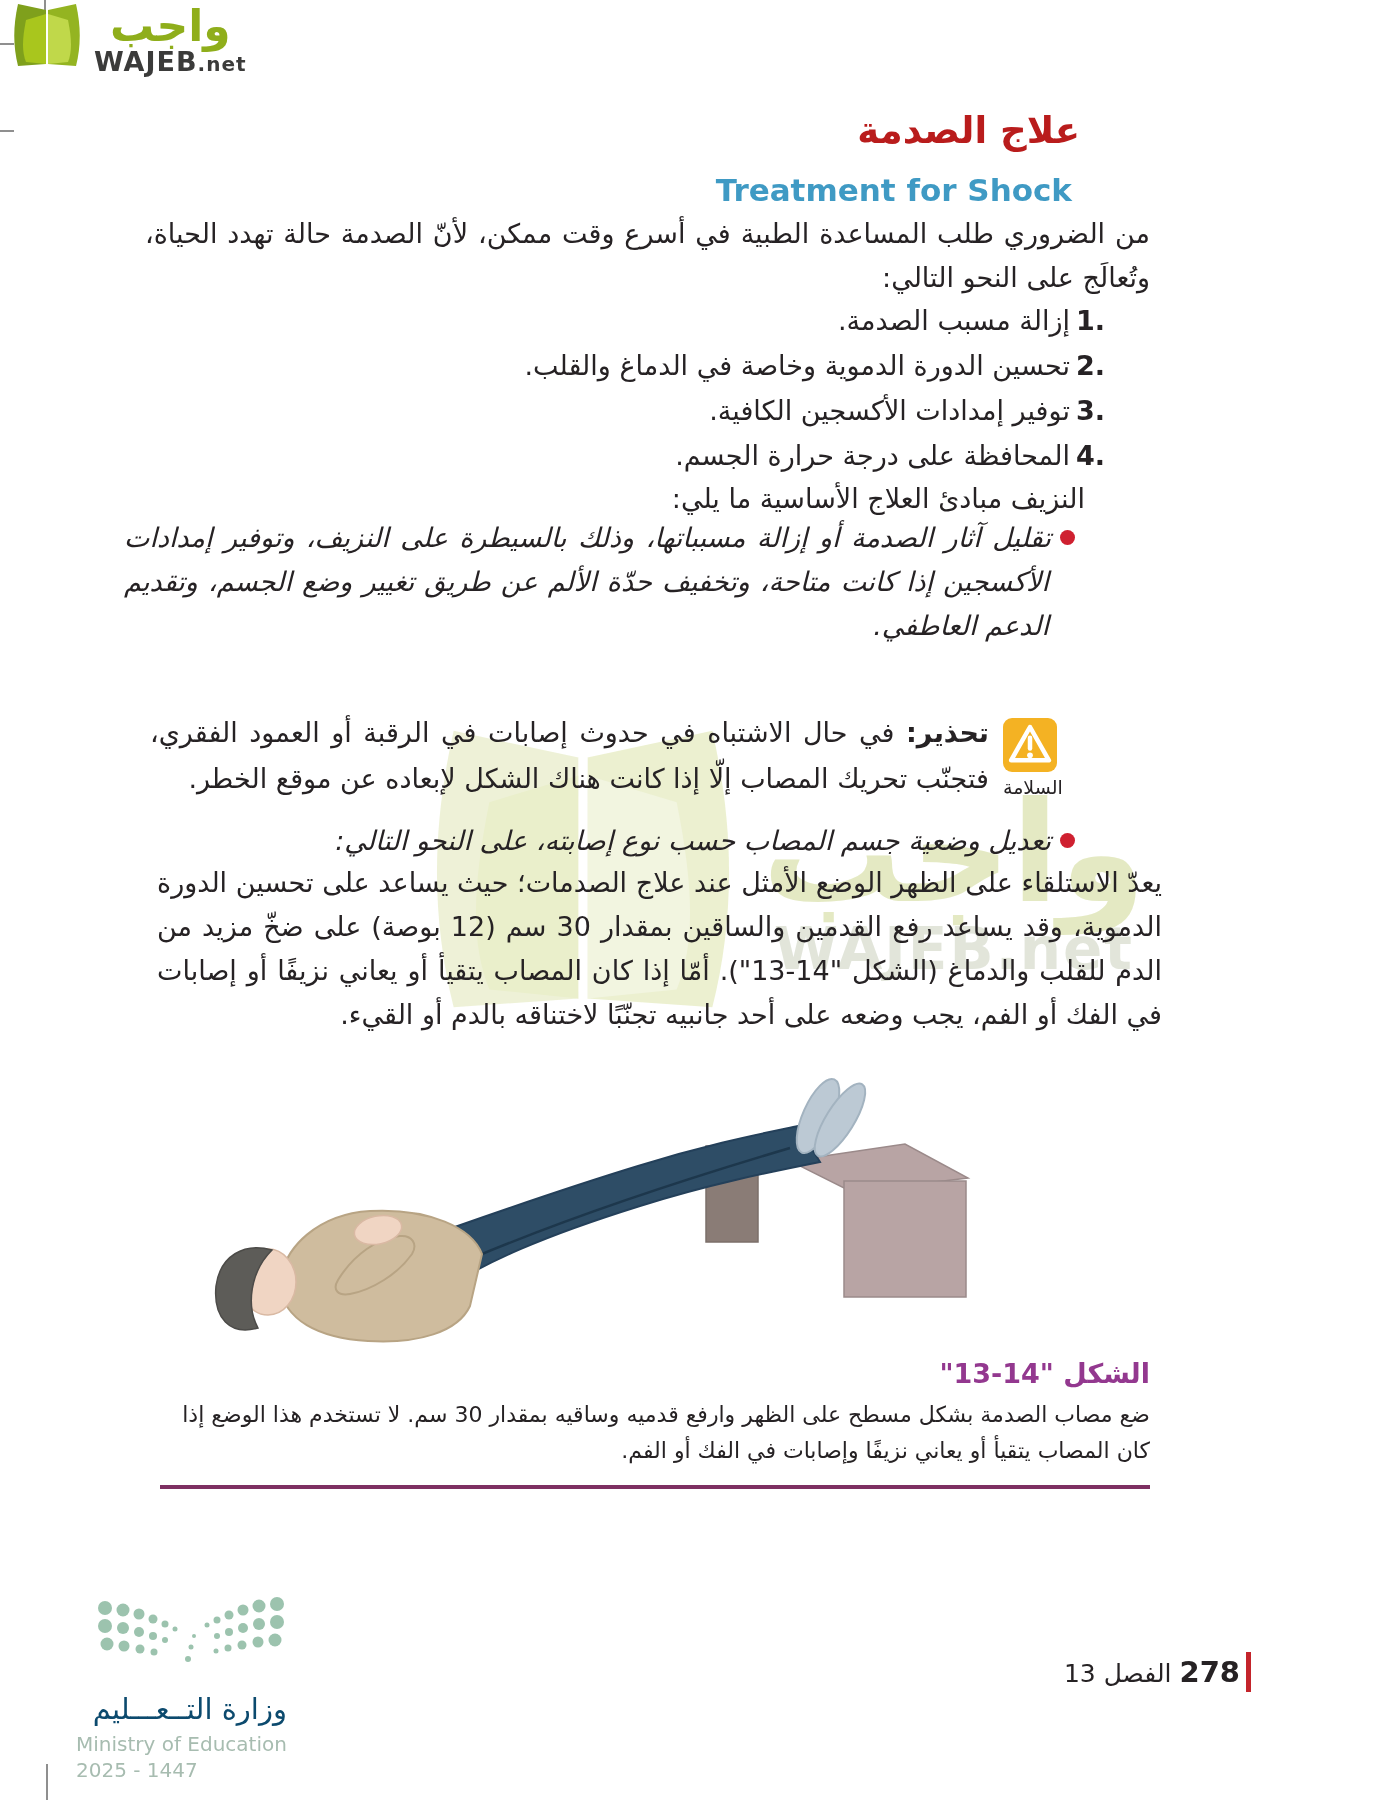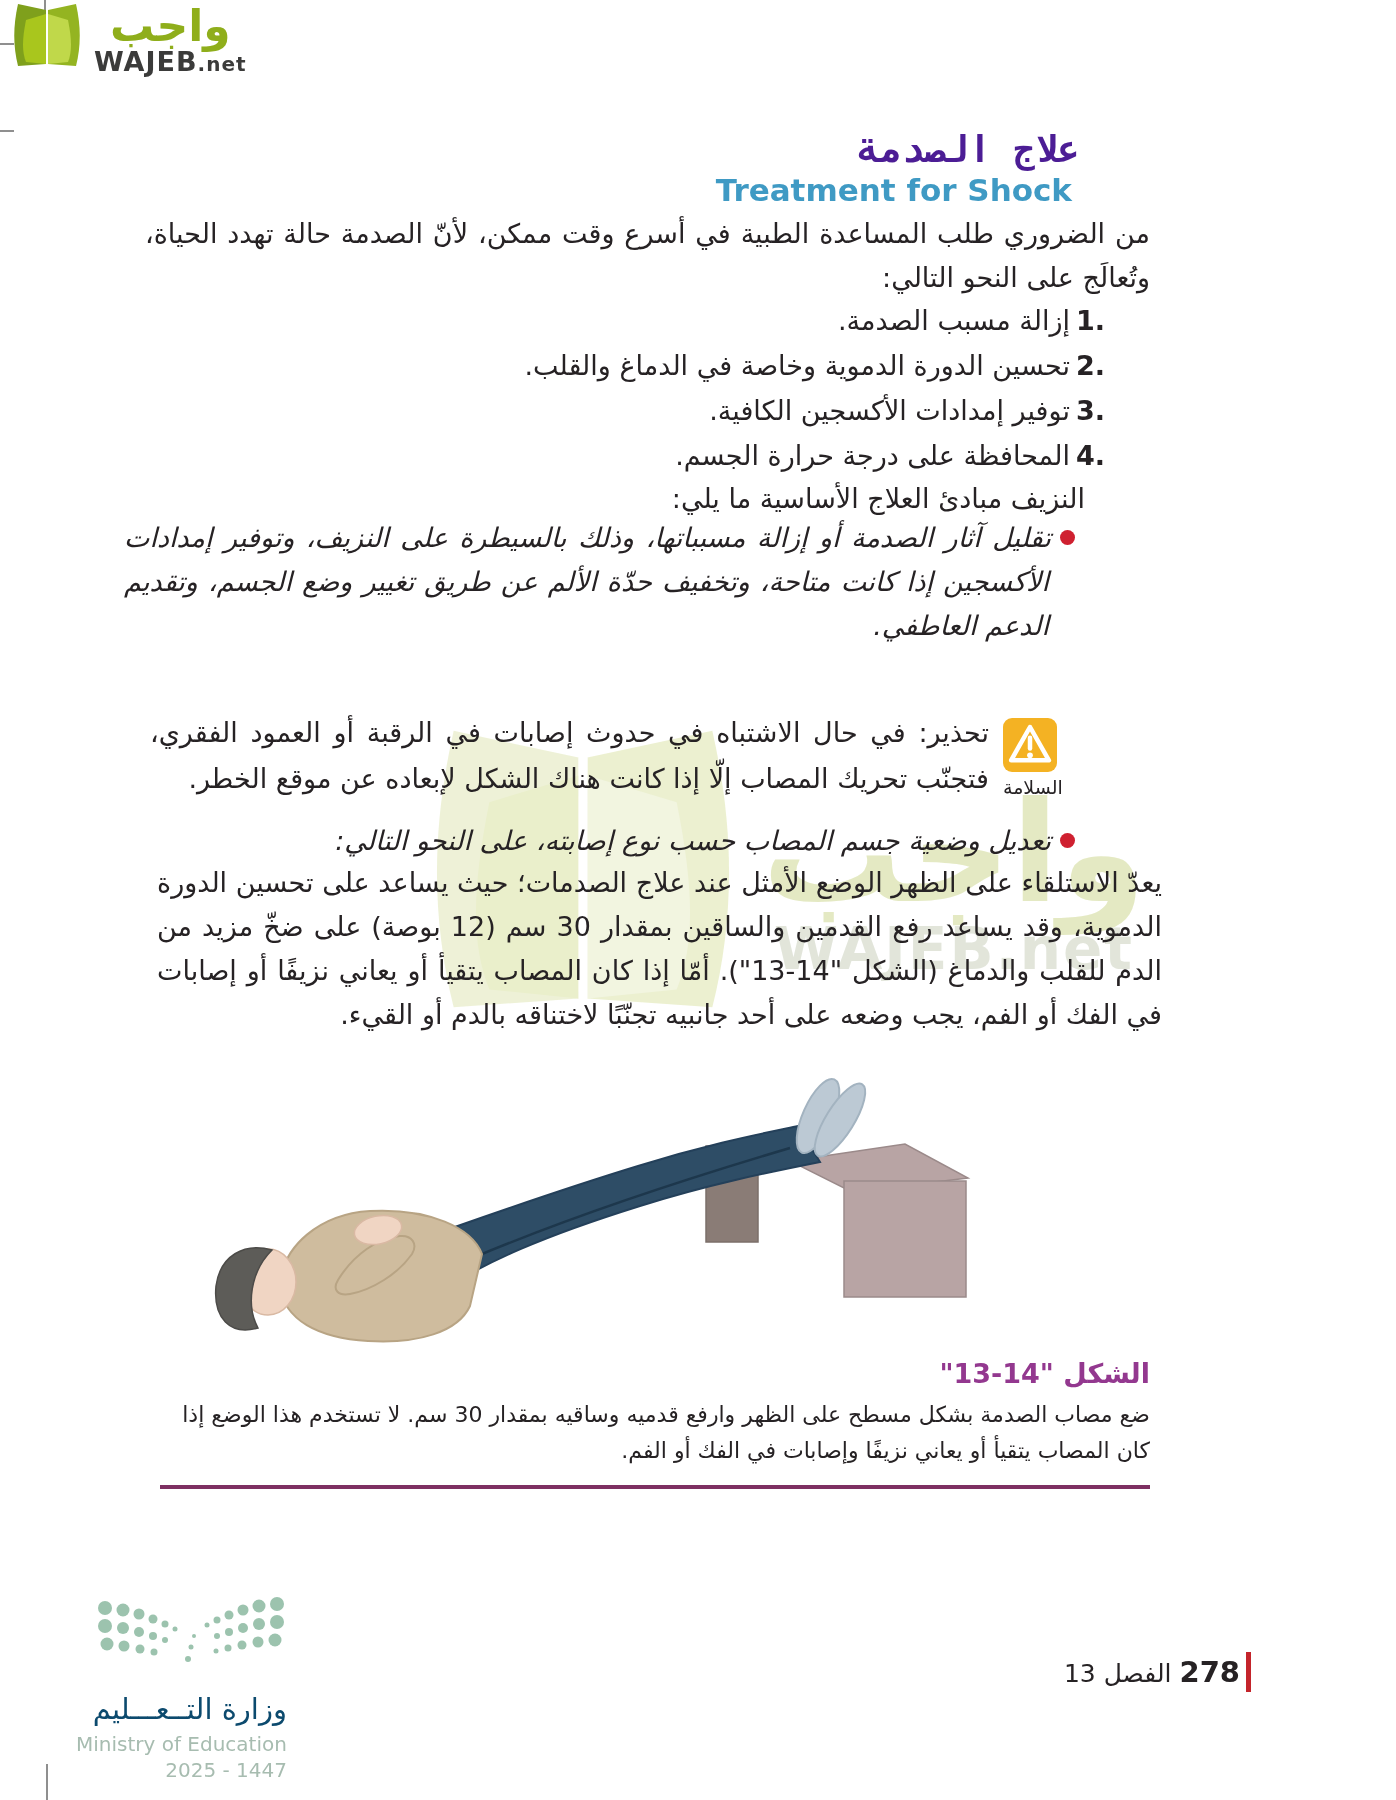--- a/index.html
+++ b/index.html
@@ -16,51 +16,51 @@
   .brand-latin{font-size:27px;font-weight:bold;color:#3b3b3a;line-height:28px;letter-spacing:1px;}
   .brand-latin .suffix{font-size:20px;}
   
   .mark{background:#8f8f8f;z-index:1;}
   
   .watermark{left:418px;top:718px;display:flex;flex-direction:row;gap:14px;z-index:0;opacity:.6;}
   .wm-text{display:flex;flex-direction:column;align-items:center;margin-top:70px;direction:ltr;}
   .wm-ar{font-size:140px;font-weight:bold;color:#d3dc9c;line-height:130px;}
   .wm-latin{font-size:58px;font-weight:bold;color:#cfd5c3;line-height:62px;letter-spacing:2px;}
   
-  .title-ar{top:129px;right:316px;font-size:37px;font-weight:bold;color:#4c1d95;line-height:46px;z-index:2;font-family:Liberation Mono, monospace;}
+  .title-ar{top:108px;right:316px;font-size:37px;font-weight:bold;color:#b91c1c;line-height:46px;z-index:2;}
   .title-en{top:170px;right:324px;font-size:31px;font-weight:bold;color:#3f9ac4;line-height:40px;direction:ltr;z-index:2;}
   
   .bodytext{font-size:27px;line-height:44px;text-align:justify;z-index:2;}
   .p1{top:212px;right:246px;width:1005px;}
   .steps{top:298px;right:291px;width:870px;line-height:45px;text-align:right;}
   .step-num{font-weight:bold;display:inline-block;direction:ltr;margin-left:6px;}
   .lead{top:477px;right:311px;width:850px;text-align:right;}
   .bullet-block{right:321px;width:925px;padding-right:26px;text-indent:-26px;font-style:italic;}
   .b1{top:516px;}
   .b2{top:819px;}
   .dot{display:inline-block;width:15px;height:15px;border-radius:50%;background:#cf2030;margin-left:9px;vertical-align:2px;}
   
   .warning{top:710px;right:331px;width:915px;display:flex;flex-direction:row;gap:14px;z-index:2;}
   .w-iconcol{width:62px;flex:0 0 62px;display:flex;flex-direction:column;align-items:flex-end;padding-top:8px;}
   .w-label{font-size:19px;color:#262224;margin-top:4px;}
   .w-text{flex:1;font-size:27px;line-height:46px;text-align:justify;}
-  .w-bold{font-weight:normal;}
+  .w-bold{font-weight:bold;}
   
   .p2{top:861px;right:234px;width:1005px;}
   
   .figure{left:168px;top:1054px;width:902px;height:308px;z-index:2;}
   .figblock{top:1356px;right:246px;width:990px;text-align:right;z-index:2;}
   .fig-label{font-size:27px;font-weight:bold;color:#93388f;line-height:36px;}
   .fig-caption{font-size:22px;line-height:36px;margin-top:5px;color:#262224;}
   .fig-rule{height:4px;background:#7e3062;margin-top:16px;width:100%;}
   
   .ministry{left:76px;top:1596px;z-index:2;}
   .min-ar{font-size:29px;color:#0c4a6e;margin-top:12px;letter-spacing:1px;}
   .min-en{font-size:20px;color:#a7bcb0;margin-top:6px;direction:ltr;text-align:center;}
-  .min-years{font-size:20px;color:#a7bcb0;margin-top:2px;direction:ltr;text-align:right;}
+  .min-years{font-size:20px;color:#a7bcb0;margin-top:2px;direction:ltr;text-align:left;}
   
   .page-bar{left:1246px;top:1652px;width:5px;height:40px;background:#c4242b;z-index:2;}
   .page-num{top:1655px;right:156px;font-size:25px;z-index:2;white-space:nowrap;}
   .page-num b{font-size:29px;}
 </style>
 </head>
 <body>
 
 <div class="abs mark" style="left:44px;top:0;width:2px;height:16px;"></div>
 <div class="abs mark" style="left:0;top:43px;width:14px;height:2px;"></div>

